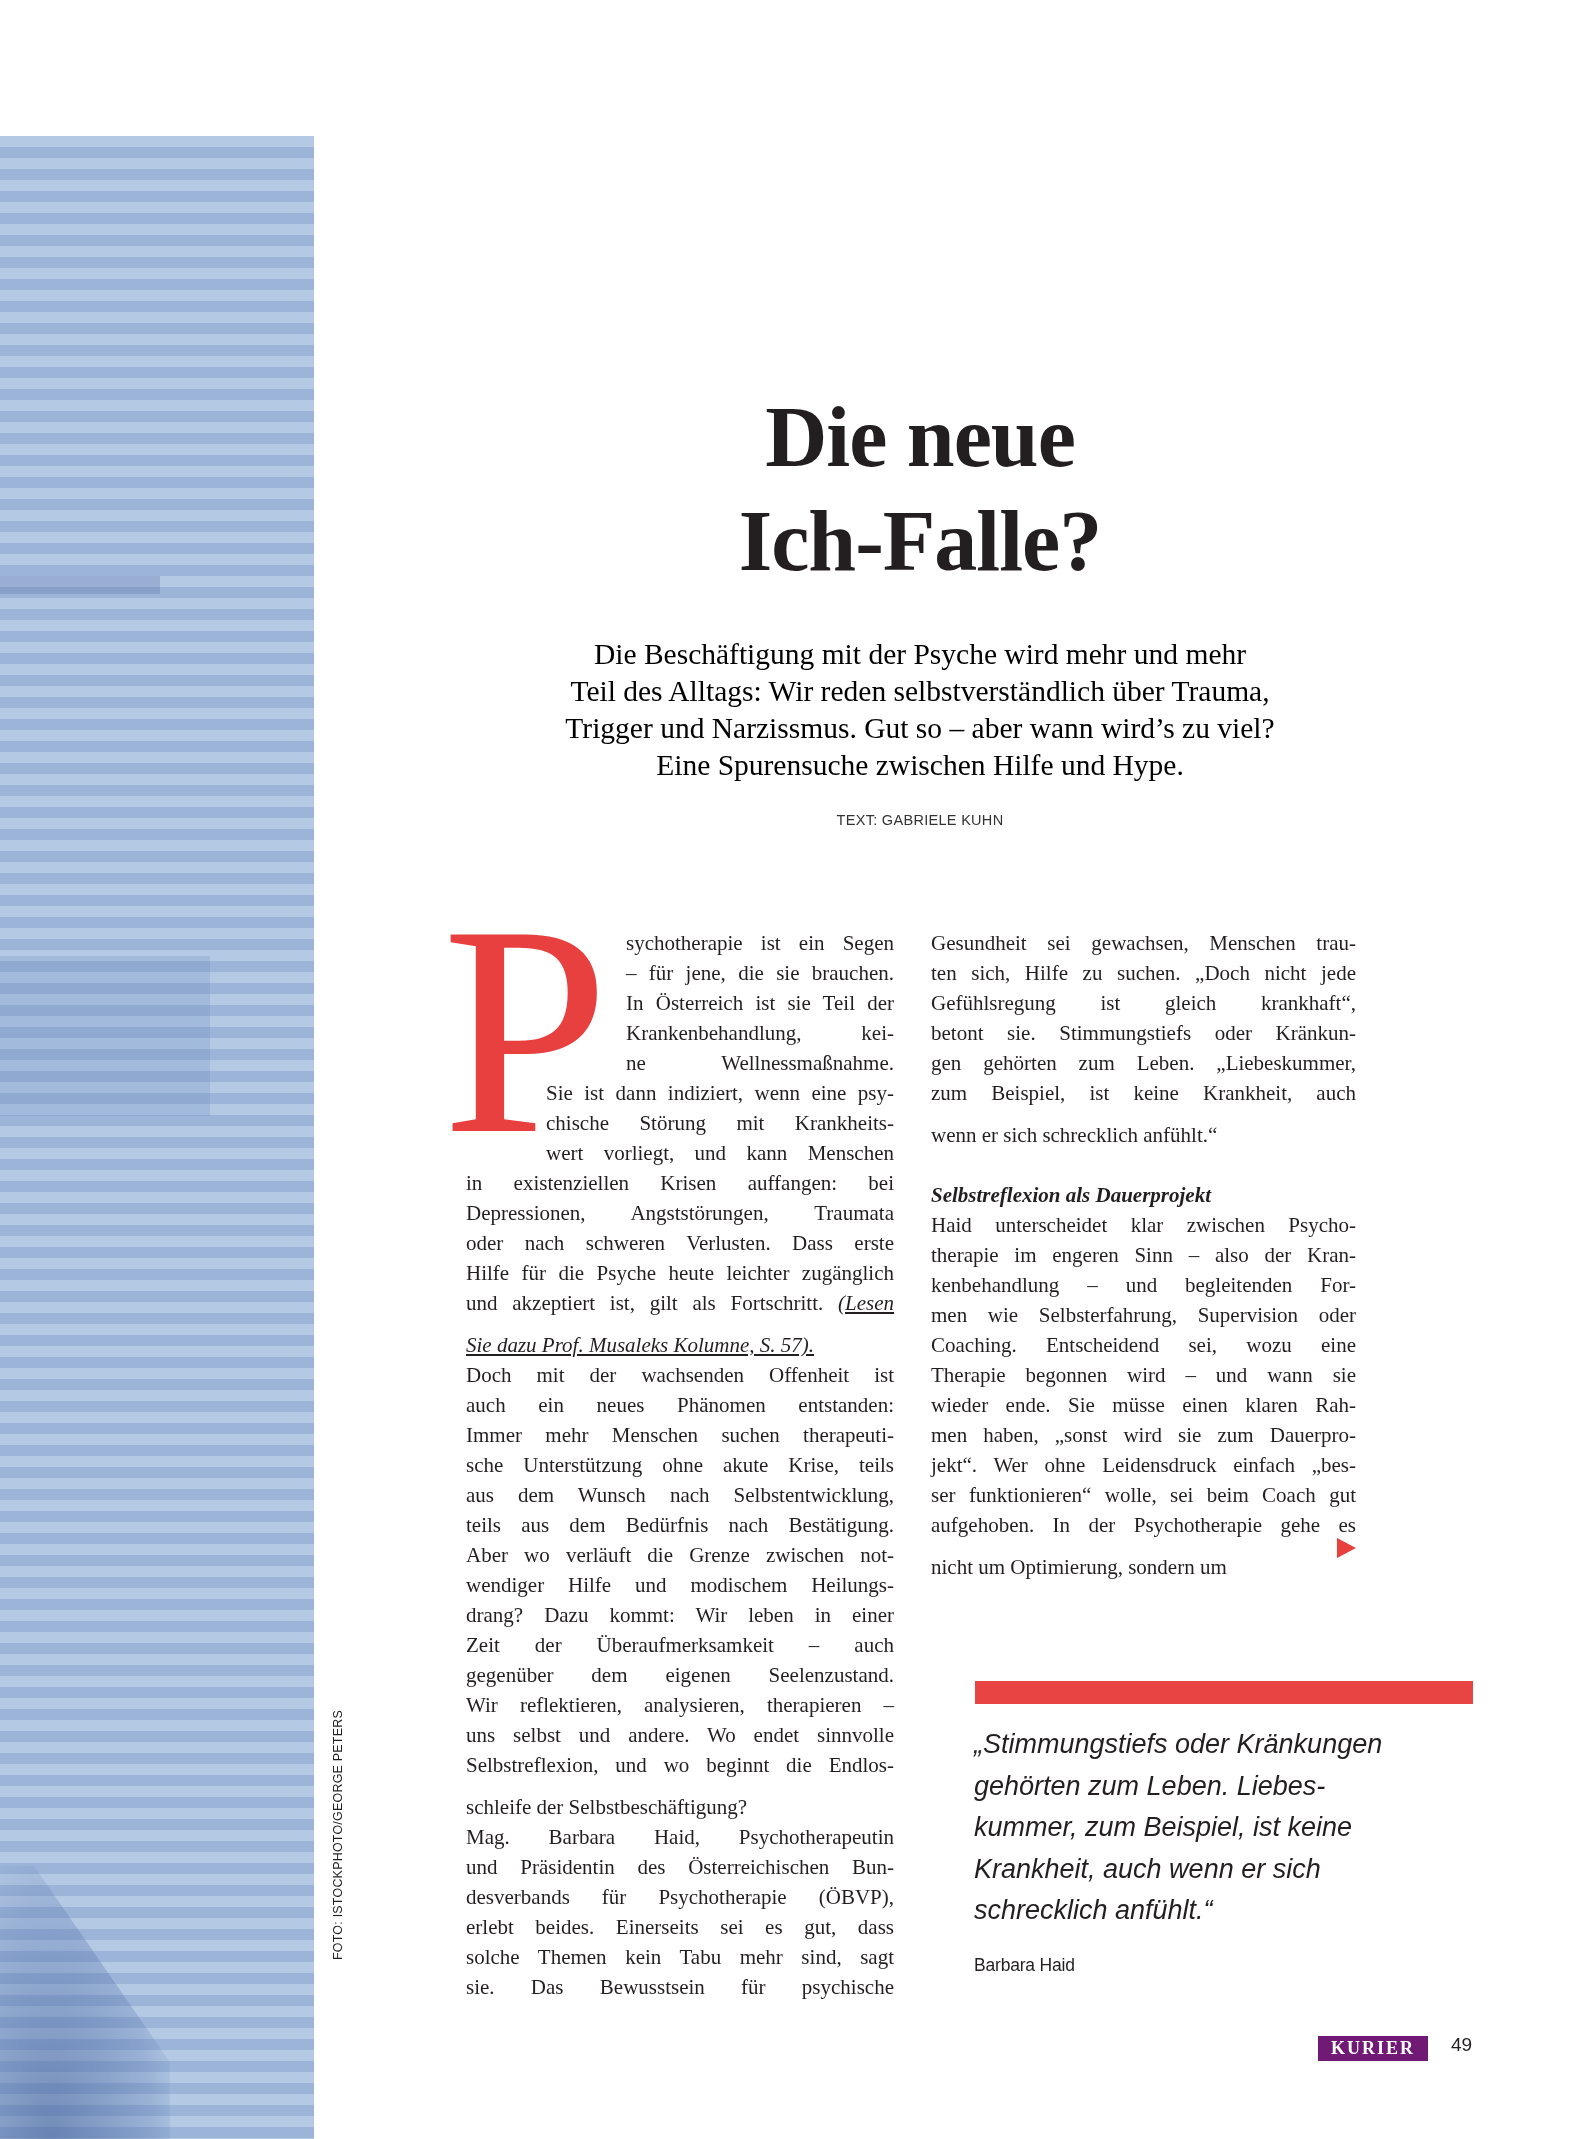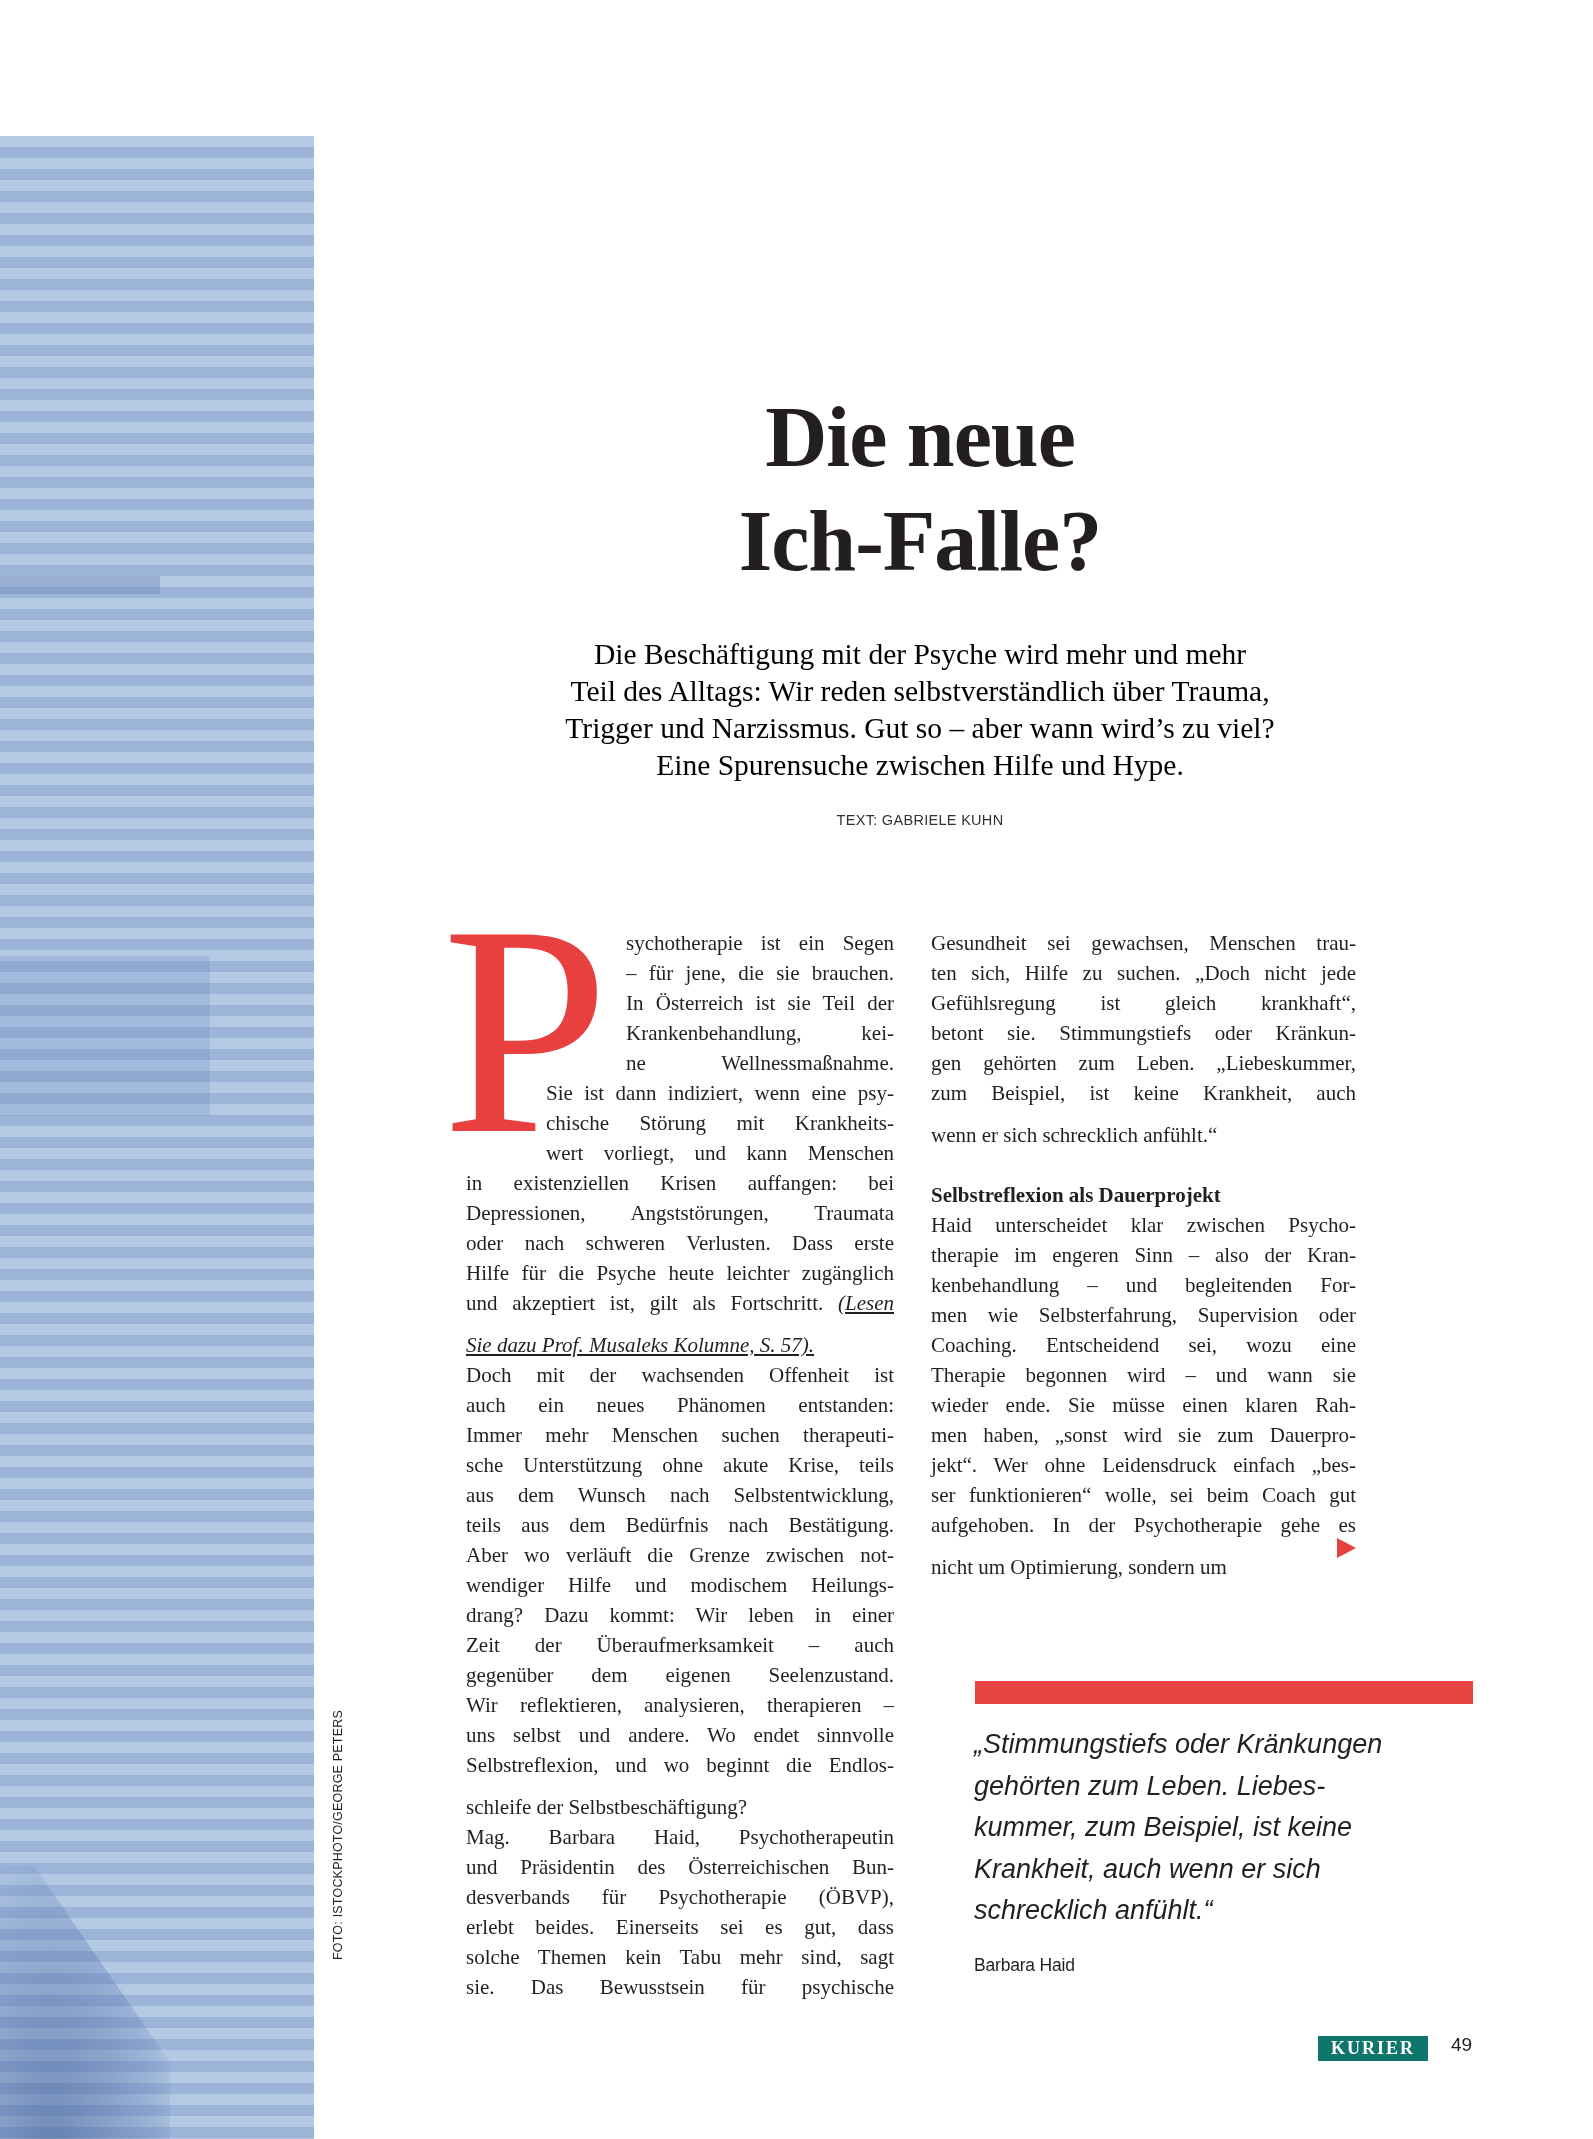--- a/index.html
+++ b/index.html
@@ -47,21 +47,21 @@
       font-size: 14.5px; letter-spacing: 0.3px; color: #333;
     }
     .col { position: absolute; font-size: 21px; line-height: 30px; color: #231f20; }
     .col .ln { white-space: nowrap; text-align: justify; text-align-last: justify; height: 30px; overflow: visible; }
     .col .ln.left { text-align: right; text-align-last: left; margin-top: 12px; }
     .col .ln.ind-dc1 { margin-left: 160px; }
     .col .ln.ind-dc2 { margin-left: 80px; }
     .col .ln .it { font-style: italic; text-decoration: underline; }
     .col-left { left: 466px; top: 928px; width: 428px; }
     .col-right { left: 931px; top: 928px; width: 425px; }
-    .subhead { font-weight: bold; text-align: left !important; text-align-last: left !important; }
+    .subhead { font-weight: bold; text-align: left !important; text-align-last: left !important; font-style: italic; }
     .gap { height: 30px; }
     .drop-cap {
       position: absolute; left: 442px; top: 880px;
       font-size: 300px; line-height: 300px; color: #e8403f; font-weight: normal;
       font-family: "Liberation Serif", "DejaVu Serif", serif;
     }
     .continue-arrow {
       position: absolute; left: 1337px; top: 1538px; width: 0; height: 0;
       border-top: 10px solid transparent; border-bottom: 10px solid transparent;
       border-left: 19px solid #e8403f;
@@ -73,21 +73,21 @@
       font-size: 27px; line-height: 41.5px; color: #231f20;
     }
     .pullquote div { white-space: nowrap; }
     .quote-author {
       position: absolute; left: 974px; top: 1955px;
       font-family: "Liberation Sans", "DejaVu Sans", sans-serif;
       font-size: 17.5px; color: #231f20; letter-spacing: -0.2px; text-align: center;
     }
     .kurier-logo {
       position: absolute; left: 1318px; top: 2036px; width: 110px; height: 25px;
-      background: #0f766e; color: #fff; text-align: center;
+      background: #701a75; color: #fff; text-align: center;
       font-family: "Liberation Serif", "DejaVu Serif", serif; font-weight: bold;
       font-size: 18px; line-height: 25px; letter-spacing: 2px;
     }
     .page-number {
       position: absolute; left: 1451px; top: 2034px;
       font-family: "Liberation Sans", "DejaVu Sans", sans-serif; font-size: 19px; color: #231f20;
     }
   </style>
 </head>
 <body>

